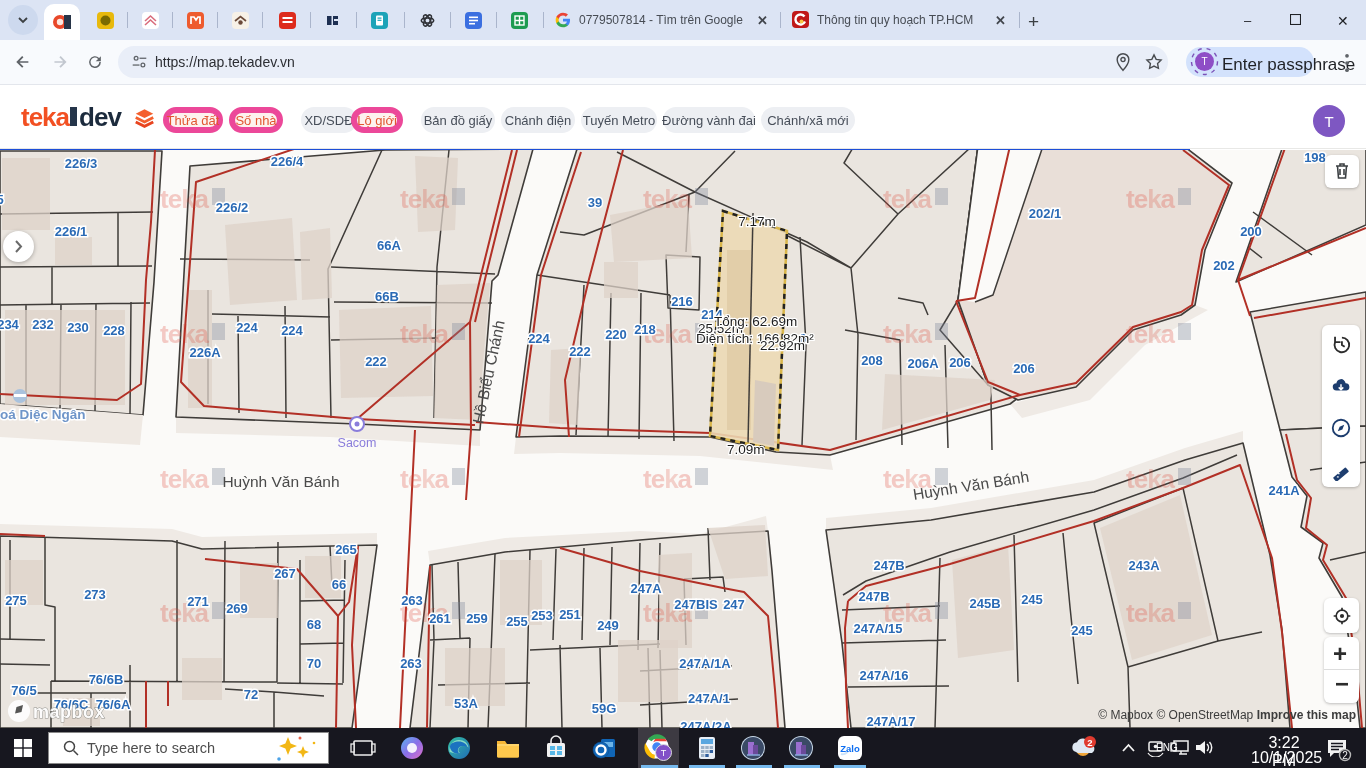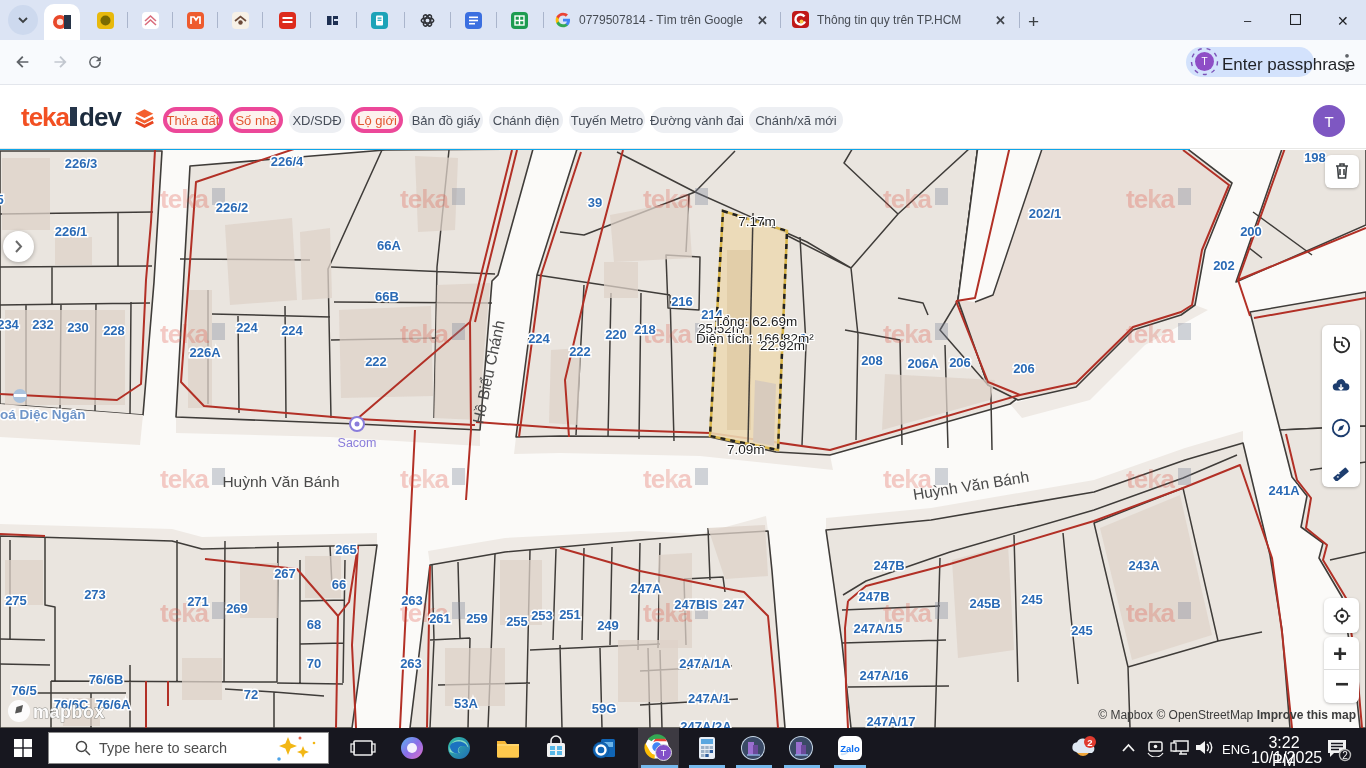--- a/index.html
+++ b/index.html
@@ -1,46 +1,46 @@
 <!DOCTYPE html>
 <html><head>
 <meta charset="utf-8">
 <style>
 * { margin:0; padding:0; box-sizing:border-box; }
 html,body { width:1366px; height:768px; overflow:hidden; font-family:"Liberation Sans",sans-serif; }
-#screen { position:relative; width:1190px; height:768px; background:#0ea5e9; }
+#screen { position:relative; width:1190px; height:768px; background:#1d4ed8; }
 
 #tabbar { position:absolute; left:0; top:0; width:1366px; height:40px; background:#dce4f4; }
 .tabchev { position:absolute; left:8px; top:5px; width:30px; height:30px; border-radius:50%; background:#cdd9ee; display:flex; align-items:center; justify-content:center; }
 .activetab { position:absolute; left:44px; top:4px; width:36px; height:36px; background:#fff; border-radius:10px 10px 0 0; }
 .pin { position:absolute; top:12px; width:17px; height:17px; border-radius:4px; }
 .tdiv { position:absolute; top:12px; width:1px; height:16px; background:#aab5cc; }
 .tabtxt { position:absolute; top:13px; font-size:12px; color:#474c54; white-space:nowrap; }
 .tabx { position:absolute; top:13px; font-size:13px; color:#42464d; font-weight:bold; }
 .winctl { position:absolute; top:13px; color:#202226; font-size:13px; }
 
 #toolbar { position:absolute; left:0; top:40px; width:1366px; height:44px; background:#f8fafd; }
 .navic { position:absolute; top:11px; width:22px; height:22px; }
 #omni { position:absolute; left:118px; top:6px; width:1050px; height:32px; background:#e9eef8; border-radius:16px; }
 #omni .url { position:absolute; left:37px; top:8px; font-size:14px; color:#2c2e33; }
 #pass { position:absolute; left:1186px; top:7px; width:128px; height:30px; background:#d3e2fc; border-radius:15px; }
 #pass .ptxt { position:absolute; left:36px; top:8px; font-size:17px; color:#1f2125; white-space:nowrap; }
 #pass .pcirc { position:absolute; left:8px; top:5px; width:19px; height:19px; border-radius:50%; background:#8e4ec6; }
 
 #header { position:absolute; left:0; top:84px; width:1366px; height:65px; background:#fff; border-top:1px solid #e3e6ec; border-bottom:1px solid #e8e8e6; }
 .pill { position:absolute; top:22px; height:26px; border-radius:13px; font-size:13px; display:flex; align-items:center; justify-content:center; white-space:nowrap; }
-.pillo { border:4px solid #ec4899; color:#e25730; background:#fdf2ee; }
-.pillg { background:#edeff3; color:#474e59; }
+.pillo { border:6px solid #ec4899; color:#e25730; background:#fdf2ee; }
+.pillg { background:#edeff3; color:#474e59;margin-left:12px; }
 #avatarT { position:absolute; left:1313px; top:20px; width:32px; height:32px; border-radius:50%; background:#7e57c2; color:#fff; font-size:15px; display:flex; align-items:center; justify-content:center; }
 
 #map { position:absolute; left:0; top:150px; width:1366px; height:578px; background:#faf8f6; }
 .mbtn { position:absolute; background:#fff; border-radius:6px; box-shadow:0 1px 3px rgba(0,0,0,.25); }
 
 #taskbar { position:absolute; left:0; top:728px; width:1366px; height:40px; background:#17171f; }
-#search { position:absolute; left:48px; top:4px; width:281px; height:32px; background:#fff; border:1px solid #8a8a8a; display:flex; align-items:center;padding-left:12px; }
+#search { position:absolute; left:48px; top:4px; width:281px; height:32px; background:#fff; border:1px solid #8a8a8a; display:flex; align-items:center; }
 #search span { color:#4e4e4e; font-size:14.5px; margin-left:8px; }
 .tbic { position:absolute; top:7px; width:26px; height:26px; }
 .uline { position:absolute; top:37px; height:3px; background:#76b9ed; }
 .traytxt { position:absolute; color:#fff; font-size:16px; }
 </style>
 </head>
 <body>
 <div id="screen">
 
 <div id="tabbar">
@@ -113,41 +113,56 @@
         <path fill="#FBBC05" d="M11.6 27.9c-.4-1.3-.7-2.6-.7-4s.2-2.7.7-4v-5.8H4.2C2.8 17 2 20.4 2 24s.8 7 2.2 9.8l7.4-5.9z"></path>
         <path fill="#EA4335" d="M24 10.8c3.3 0 6.2 1.1 8.5 3.3l6.4-6.4C35 4.1 30 2 24 2 15.4 2 7.9 7 4.2 14.1l7.4 5.8c1.7-5.3 6.6-9.1 12.4-9.1z"></path>
       </svg>
  <div class="tabtxt" style="left:579px">0779507814 - Tìm trên Google</div>
  <div class="tabx" style="left:757px">✕</div>
  <div class="tdiv" style="left:780px"></div>
  <div class="pin" style="left:792px;top:11px;background:#c01818;border-radius:4px"><svg width="17" height="17">
           <path d="M12.5 5.5a5 5 0 1 0 .5 5" stroke="#fff" stroke-width="2.4" fill="none"></path>
           <circle cx="9.5" cy="10.5" r="2" fill="#f5c542"></circle>
         </svg></div>
- <div class="tabtxt" style="left:817px">Thông tin quy trên TP.HCM</div>
+ <div class="tabtxt" style="left:817px">Thông tin quy hoạch TP.HCM</div>
  <div class="tabx" style="left:995px">✕</div>
  <div class="tdiv" style="left:1019px"></div>
  <div style="position:absolute;left:1028px;top:11px;font-size:19px;color:#3c4043;font-weight:300">+</div>
  <div class="winctl" style="left:1244px">–</div>
  <svg class="winctl" style="left:1290px;top:14px" width="11" height="11">
         <rect x="0.5" y="0.5" width="10" height="10" fill="none" stroke="#202226" stroke-width="1.1"></rect>
       </svg>
  <div class="winctl" style="left:1337px;font-size:14px">✕</div>
 </div>
 
 <div id="toolbar">
  <svg class="navic" style="left:12px" viewBox="0 0 24 24">
         <path d="M19 11H7.8l4.9-4.9L11 4.5 3.5 12l7.5 7.5 1.7-1.6L7.8 13H19z" fill="#5f6368" transform="scale(0.85) translate(2,2)"></path>
       </svg>
  <svg class="navic" style="left:49px" viewBox="0 0 24 24">
         <path d="M5 11h11.2l-4.9-4.9 1.7-1.6L20.5 12 13 19.5l-1.7-1.6 4.9-4.9H5z" fill="#c2c7cf" transform="scale(0.85) translate(2,2)"></path>
       </svg>
  <svg class="navic" style="left:84px" viewBox="0 0 24 24">
         <path d="M17.6 6.4A8 8 0 1 0 20 12h-2.1a6 6 0 1 1-1.7-4.2L13 11h7V4z" fill="#5f6368" transform="scale(0.8) translate(3,3)"></path>
       </svg>
+ <div id="omni">
+   <svg style="position:absolute;left:13px;top:8px" width="17" height="17" viewBox="0 0 20 20">
+          <circle cx="6" cy="5" r="2.2" fill="none" stroke="#5f6368" stroke-width="1.5"></circle>
+          <line x1="10" y1="5" x2="18" y2="5" stroke="#5f6368" stroke-width="1.5"></line>
+          <circle cx="14" cy="13" r="2.2" fill="none" stroke="#5f6368" stroke-width="1.5"></circle>
+          <line x1="2" y1="13" x2="10" y2="13" stroke="#5f6368" stroke-width="1.5"></line>
+        </svg>
+   <div class="url">https://map.tekadev.vn</div>
+   <svg style="position:absolute;left:995px;top:6px" width="20" height="20" viewBox="0 0 24 24">
+          <path d="M12 2a7 7 0 0 0-7 7c0 5.2 7 13 7 13s7-7.8 7-13a7 7 0 0 0-7-7zm0 9.5A2.5 2.5 0 1 1 12 6.5a2.5 2.5 0 0 1 0 5z" fill="none" stroke="#494c50" stroke-width="1.7"></path>
+        </svg>
+   <svg style="position:absolute;left:1026px;top:6px" width="20" height="20" viewBox="0 0 24 24">
+          <path d="M12 3.5l2.6 5.3 5.9.9-4.2 4.1 1 5.8-5.3-2.7-5.3 2.7 1-5.8-4.2-4.1 5.9-.9z" fill="none" stroke="#494c50" stroke-width="1.7"></path>
+        </svg>
+ </div>
  <div id="pass">
    <div class="pcirc" style="position:absolute;left:9px;top:5px;width:19px;height:19px;border-radius:50%;background:#8e4ec6;color:#fff;font-size:10px;text-align:center;line-height:19px">T</div>
    <svg style="position:absolute;left:4px;top:0px" width="29" height="29">
           <circle cx="14.5" cy="14.5" r="13" fill="none" stroke="#7b52b8" stroke-width="1.4" stroke-dasharray="4 5"></circle>
         </svg>
    <div class="ptxt">Enter passphrase</div>
  </div>
  <svg class="navic" style="left:1336px;top:12px" width="20" height="20" viewBox="0 0 20 20">
         <circle cx="10" cy="3.5" r="1.7" fill="#5f6368"></circle>
         <circle cx="10" cy="10" r="1.7" fill="#5f6368"></circle>
@@ -578,21 +593,21 @@
       </svg>
  <svg style="position:absolute;left:1170px;top:10px" width="20" height="19" viewBox="0 0 20 19">
         <rect x="4" y="3" width="14" height="10" fill="none" stroke="#f2f2f2" stroke-width="1.5"></rect>
         <path d="M9 16h8M11 13v3" stroke="#f2f2f2" stroke-width="1.5"></path>
         <rect x="1" y="5" width="5" height="8" fill="#17171f" stroke="#f2f2f2" stroke-width="1.3"></rect>
       </svg>
  <svg style="position:absolute;left:1194px;top:10px" width="20" height="19" viewBox="0 0 20 19">
         <path d="M2 7v5h4l5 4V3L6 7z" fill="#f2f2f2"></path>
         <path d="M13 6a5 5 0 0 1 0 7M15.5 4a8 8 0 0 1 0 11" stroke="#f2f2f2" stroke-width="1.5" fill="none"></path>
       </svg>
- <div class="traytxt" style="left:1222px;top:14px;font-size:13px">ENG</div>
+ <div class="traytxt" style="left:1156px;top:14px;font-size:10px">ENG</div>
  <div class="traytxt" style="left:1256px;top:6px;width:56px;text-align:center">3:22 PM</div>
  <div class="traytxt" style="left:1251px;top:21px;width:66px;text-align:right">10/1/2025</div>
  <svg style="position:absolute;left:1326px;top:10px" width="26" height="24" viewBox="0 0 26 24">
         <path d="M2 2h18v13H8l-4 4v-4H2z" fill="#f2f2f2"></path>
         <path d="M5 5.5h12M5 8.5h12M5 11.5h8" stroke="#17171f" stroke-width="1.4"></path>
         <circle cx="19" cy="17" r="5.5" fill="#17171f" stroke="#b8b8b8" stroke-width="1.4"></circle>
         <text x="19" y="20.5" font-size="10" fill="#f2f2f2" text-anchor="middle" font-family="Liberation Sans">2</text>
       </svg>
 </div>
 </div>

